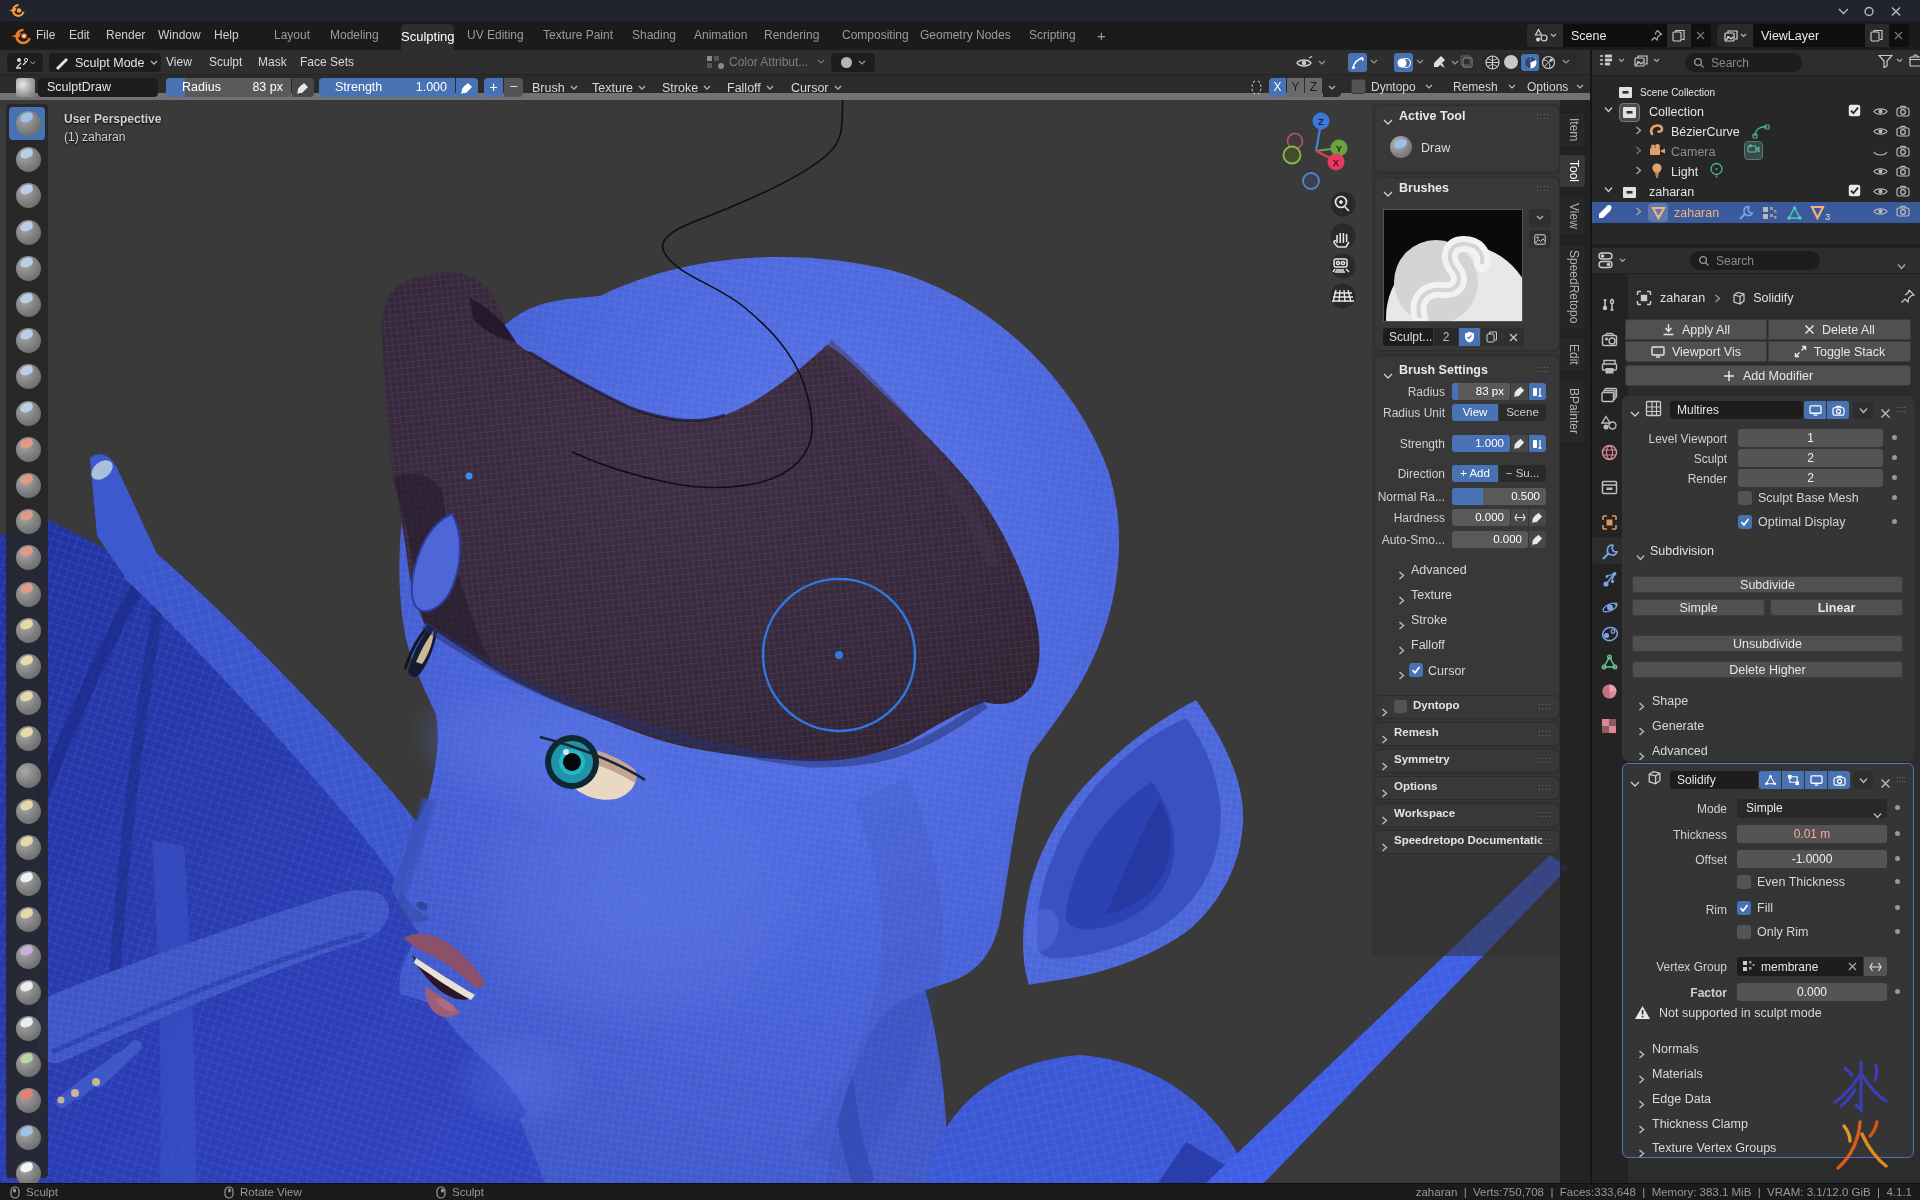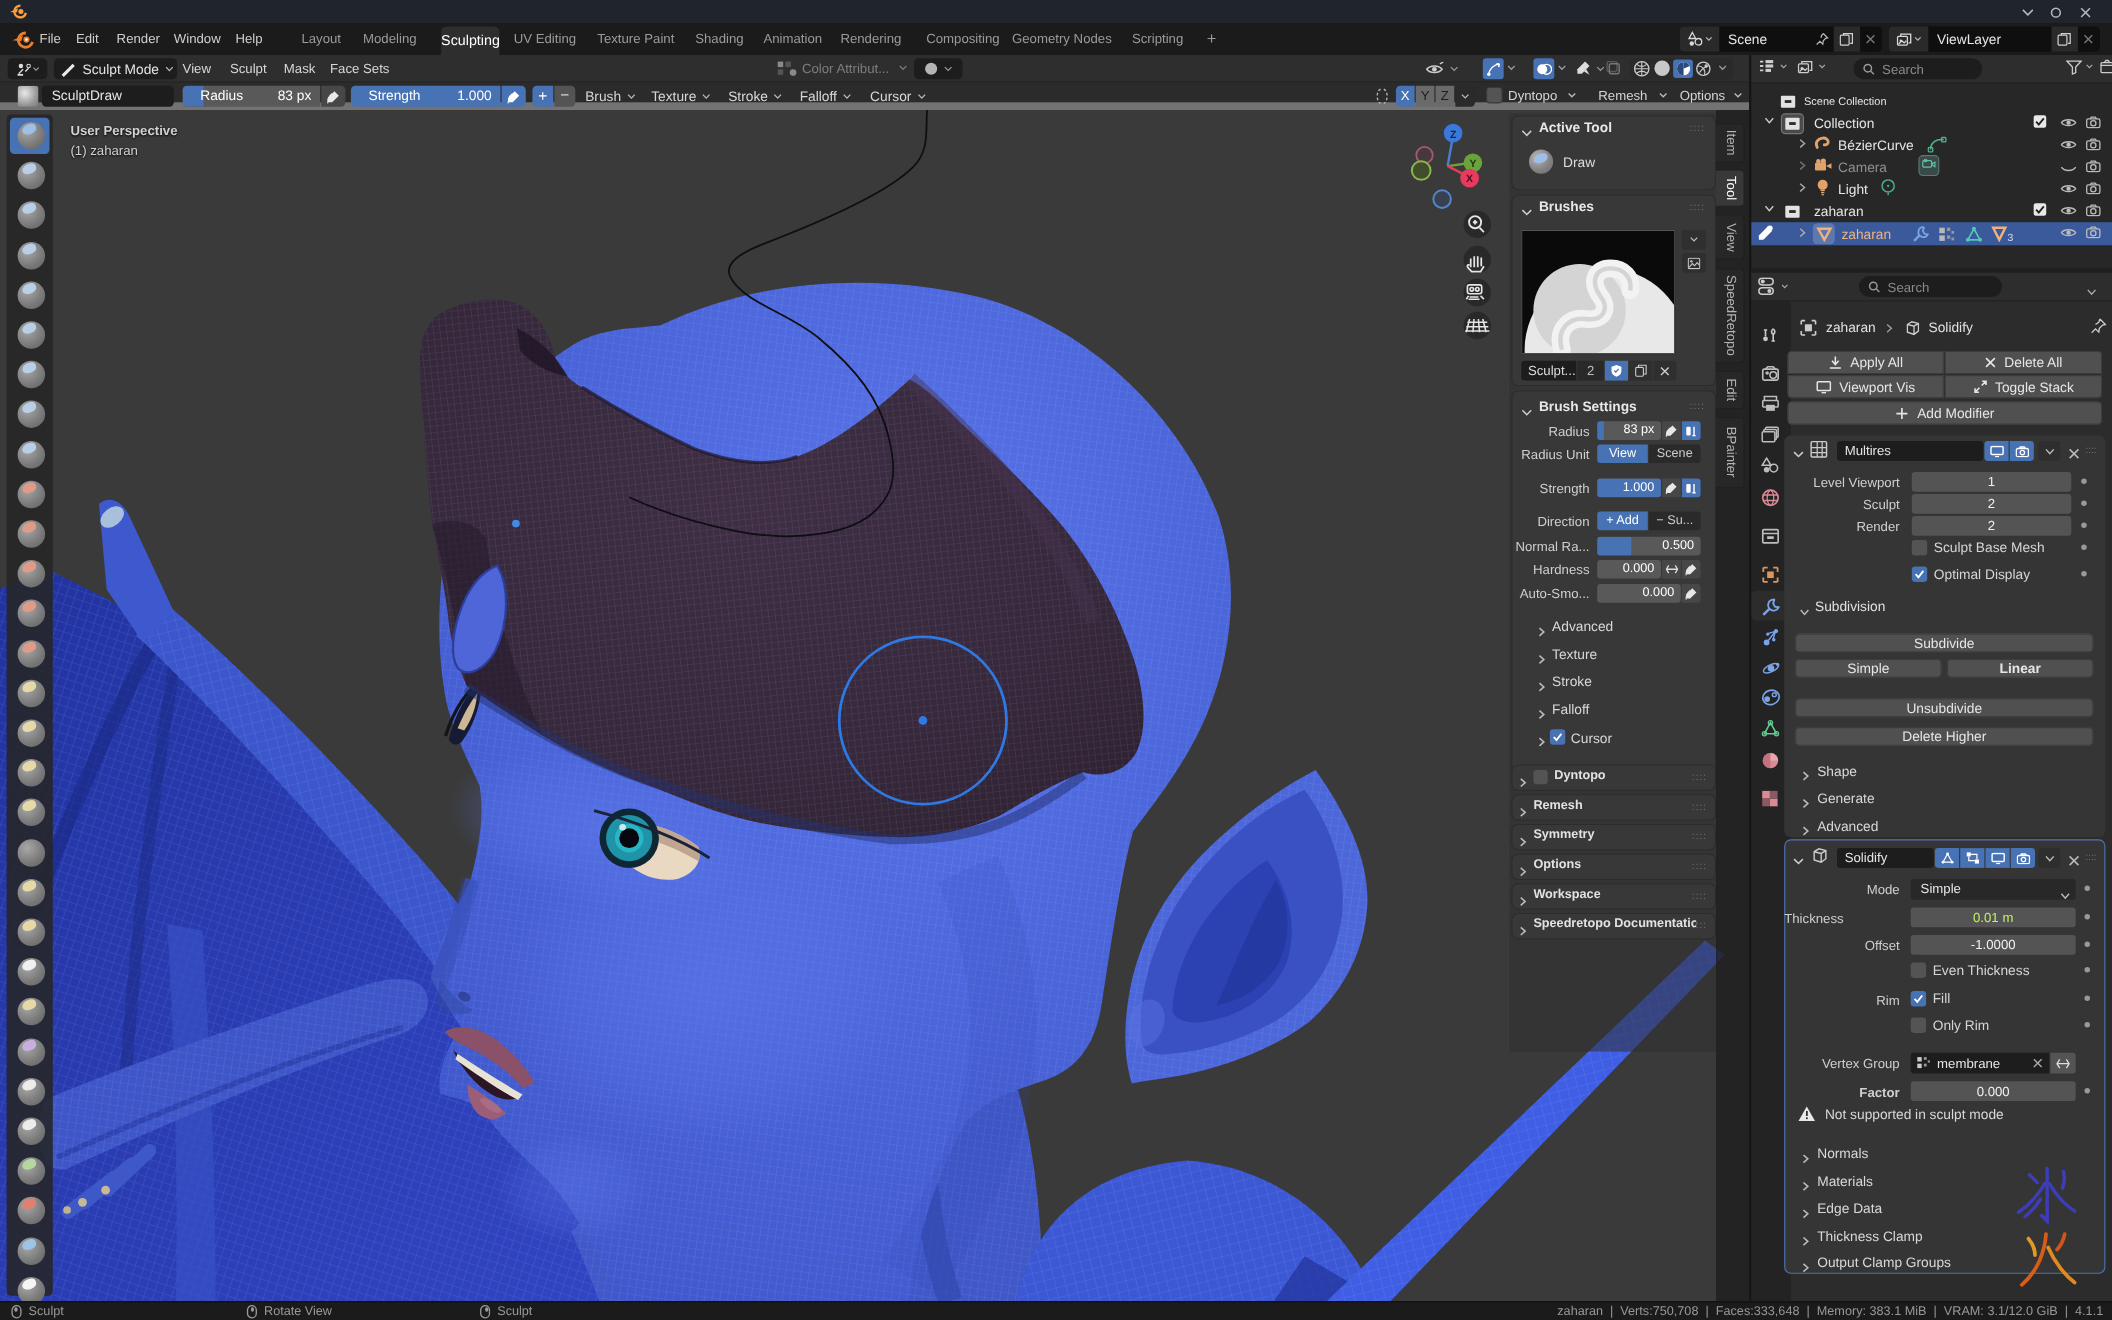--- a/index.html
+++ b/index.html
@@ -1201,22 +1201,22 @@
     <div class="abs" style="left:288px;top:725px;"><svg width="11" height="11" viewBox="0 0 11 11">
         <path d="M1.5,1.5 l8,8 M9.5,1.5 l-8,8" stroke="#bbb" stroke-width="1.4"></path>
       </svg></div>
     <div class="abs" style="left:304px;top:724px;color:#777;font-size:9px;">::::</div>
     <div class="abs" style="left:30px;top:752px;width:105px;text-align:right;color:#cfcfcf;font-size:12px;">Mode</div>
     <div class="abs" style="left:145px;top:749px;width:150px;height:19px;background:#282828;border-radius:3px;color:#e8e8e8;font-size:12px;line-height:19px;padding-left:9px;">Simple</div>
     <div class="abs" style="left:281px;top:755px;"><svg width="9" height="7" viewBox="0 0 9 7">
         <path d="M1,1.5 l3.5,4 L8,1.5" stroke="#bbb" stroke-width="1.3" fill="none"></path>
       </svg></div>
     <div class="abs" style="left:303px;top:755px;width:5px;height:5px;border-radius:50%;background:#999;"></div>
-    <div class="abs" style="left:30px;top:778px;width:105px;text-align:left;color:#cfcfcf;font-size:12px;">Thickness</div>
-    <div class="abs" style="left:145px;top:775px;width:150px;height:18px;background:#545454;border-radius:3px;color:#bef264;font-size:12px;line-height:18px;text-align:center;">0.01 m</div>
+    <div class="abs" style="left:30px;top:778px;width:105px;text-align:right;color:#cfcfcf;font-size:12px;">Thickness</div>
+    <div class="abs" style="left:145px;top:775px;width:150px;height:18px;background:#545454;border-radius:3px;color:#fca5a5;font-size:12px;line-height:18px;text-align:center;">0.01 m</div>
     <div class="abs" style="left:303px;top:781px;width:5px;height:5px;border-radius:50%;background:#999;"></div>
     <div class="abs" style="left:30px;top:803px;width:105px;text-align:right;color:#cfcfcf;font-size:12px;">Offset</div>
     <div class="abs" style="left:145px;top:800px;width:150px;height:18px;background:#545454;border-radius:3px;color:#f0f0f0;font-size:12px;line-height:18px;text-align:center;">-1.0000</div>
     <div class="abs" style="left:303px;top:806px;width:5px;height:5px;border-radius:50%;background:#999;"></div>
     <div class="abs" style="left:145px;top:825px;width:14px;height:14px;background:#545454;border-radius:3px;"></div>
     <div class="abs" style="left:165px;top:825px;color:#d5d5d5;font-size:12.5px;">Even Thickness</div>
     <div class="abs" style="left:303px;top:829px;width:5px;height:5px;border-radius:50%;background:#999;"></div>
     <div class="abs" style="left:30px;top:853px;width:105px;text-align:right;color:#cfcfcf;font-size:12px;">Rim</div>
     <div class="abs" style="left:145px;top:851px;width:14px;height:14px;background:#4772b3;border-radius:3px;"><svg width="14" height="14" viewBox="0 0 14 14">
         <path d="M3.5,7 l2.5,2.8 L10.5,4" stroke="#fff" stroke-width="1.7" fill="none"></path>
@@ -1266,21 +1266,21 @@
         <path d="M1.5,1 l4,3.5 -4,3.5" stroke="#bbb" stroke-width="1.4" fill="none"></path>
       </svg></div>
     <div class="abs" style="left:60px;top:1042px;color:#d8d8d8;font-size:12.5px;">Edge Data</div>
     <div class="abs" style="left:46px;top:1070px;"><svg width="7" height="9" viewBox="0 0 7 9">
         <path d="M1.5,1 l4,3.5 -4,3.5" stroke="#bbb" stroke-width="1.4" fill="none"></path>
       </svg></div>
     <div class="abs" style="left:60px;top:1067px;color:#d8d8d8;font-size:12.5px;">Thickness Clamp</div>
     <div class="abs" style="left:46px;top:1094px;"><svg width="7" height="9" viewBox="0 0 7 9">
         <path d="M1.5,1 l4,3.5 -4,3.5" stroke="#bbb" stroke-width="1.4" fill="none"></path>
       </svg></div>
-    <div class="abs" style="left:60px;top:1091px;color:#d8d8d8;font-size:12.5px;">Output Clamp Groups</div>
+    <div class="abs" style="left:60px;top:1091px;color:#d8d8d8;font-size:12.5px;">Texture Vertex Groups</div>
     <svg class="abs" style="left:240px;top:1010px;" width="56" height="112" viewBox="0 0 56 112">
 <g stroke="#3e3ec4" stroke-width="3.2" fill="none" stroke-linecap="round" opacity="0.92">
  <path d="M29,2 V50 l-5,-5"></path>
  <path d="M13,8 l7,7"></path>
  <path d="M27,16 C21,26 12,36 3,42"></path>
  <path d="M9,46 C15,41 20,35 23,30"></path>
  <path d="M31,16 C37,26 46,36 54,41"></path>
  <path d="M44,5 C45,10 45,15 43,20"></path>
 </g>
 <g stroke-width="3.4" fill="none" stroke-linecap="round" opacity="0.95">

